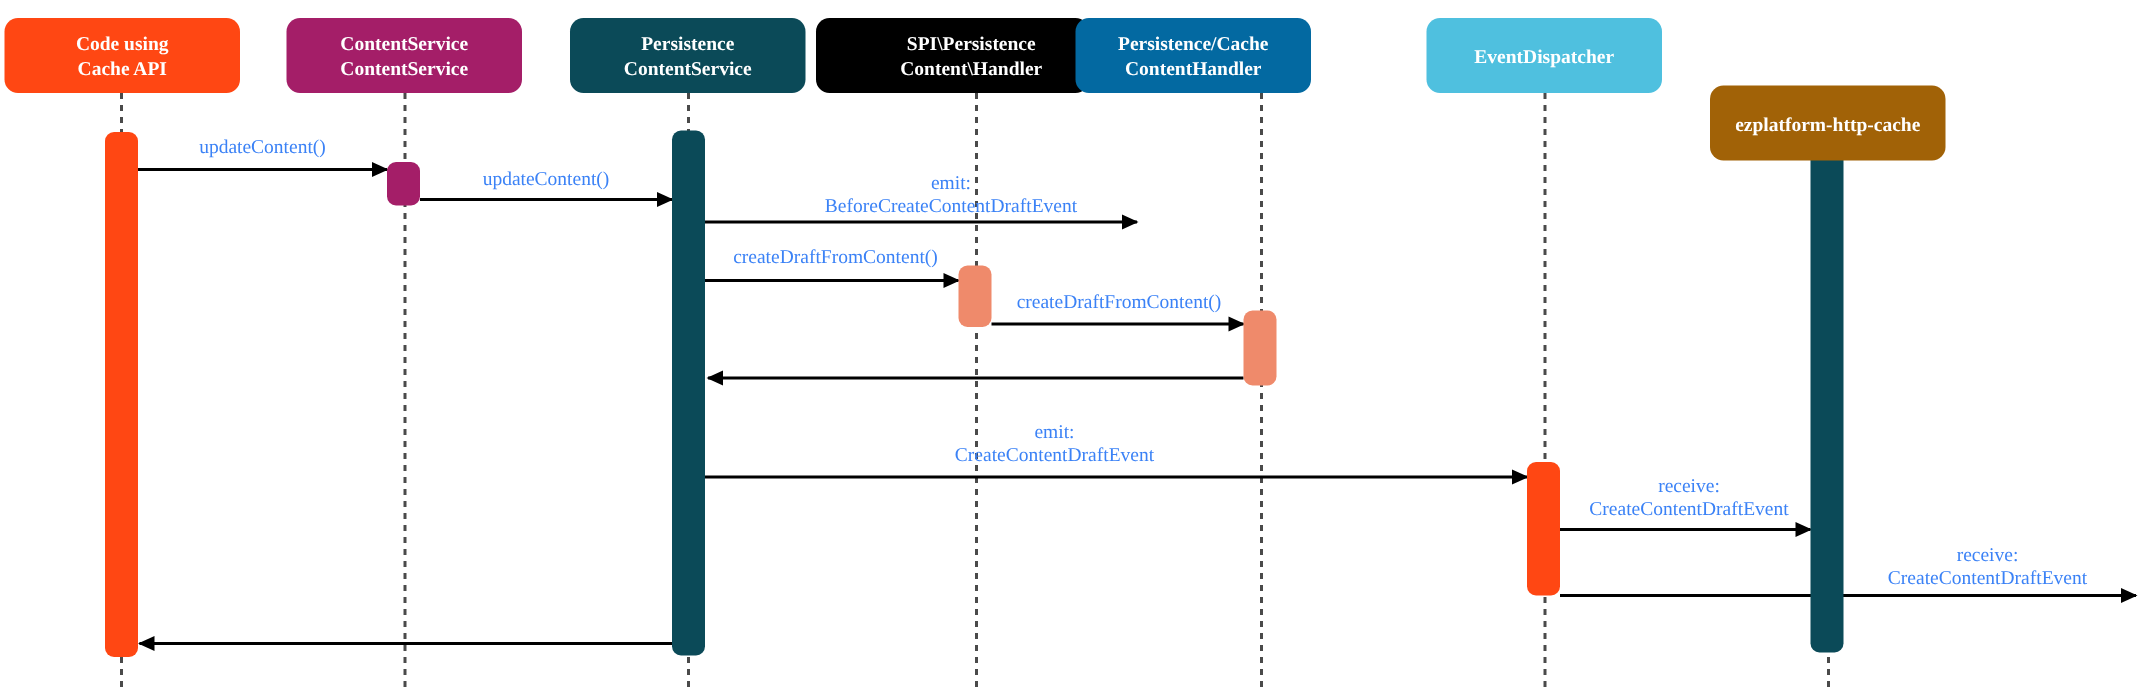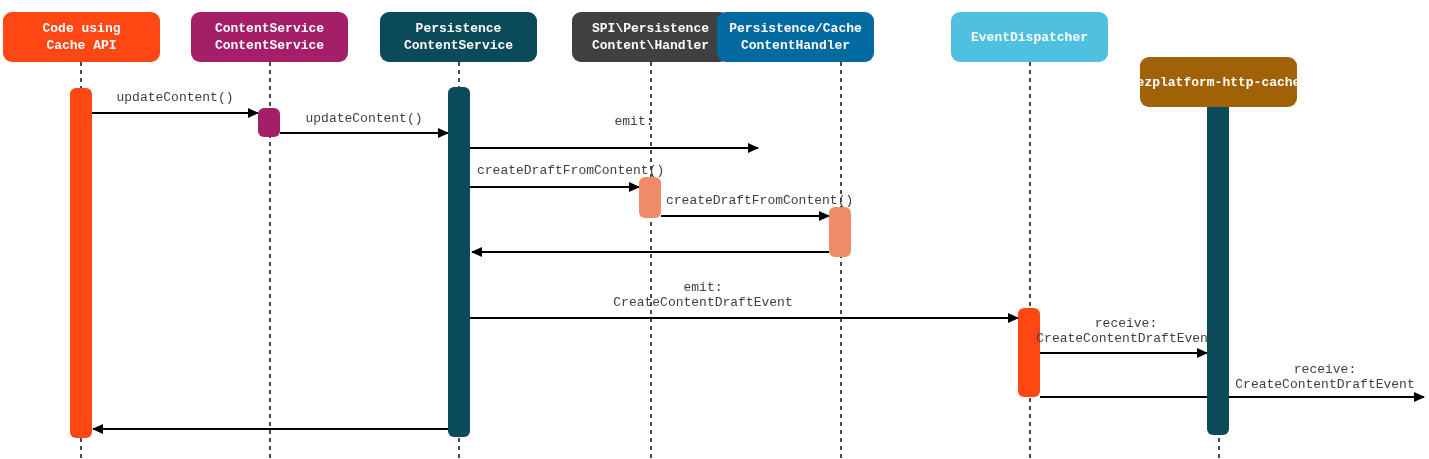--- a/index.html
+++ b/index.html
@@ -1,32 +1,32 @@
 <!DOCTYPE html>
 <html><head>
 <meta charset="utf-8">
 <style>
   html,body{margin:0;padding:0;background:#fff;}
   #diagram{position:relative;width:1429px;height:459px;background:#fff;overflow:hidden;
-           font-family:Liberation Mono, monospace;}
+           font-family:Liberation Serif, serif;}
   .actor{position:absolute;top:12px;width:157px;height:50px;border-radius:9px;color:#fff;
          display:flex;flex-direction:column;justify-content:center;align-items:center;
          font-size:13px;font-weight:600;line-height:17px;text-align:center;z-index:4;white-space:nowrap;}
   .actor.bold{font-weight:700;}
   .lifeline{position:absolute;top:62px;height:397px;width:1.5px;z-index:0;
             background:repeating-linear-gradient(to bottom,#4a4a4a 0 4px,transparent 4px 8px);}
   .activation{position:absolute;width:22px;border-radius:6px;z-index:2;}
   .arrow{position:absolute;height:1.5px;background:#000;z-index:1;}
   .arrow-right::after{content:"";position:absolute;right:-1px;top:50%;transform:translateY(-50%);
         width:0;height:0;border-style:solid;border-width:5px 0 5px 11px;
         border-color:transparent transparent transparent #000;}
   .arrow-left::before{content:"";position:absolute;left:-1px;top:50%;transform:translateY(-50%);
         width:0;height:0;border-style:solid;border-width:5px 11px 5px 0;
         border-color:transparent #000 transparent transparent;}
-  .msg-label{position:absolute;text-align:center;font-size:13px;line-height:15px;color:#404040;z-index:3;}
+  .msg-label{position:absolute;text-align:center;font-size:13px;line-height:15px;color:#3b82f6;z-index:3;}
 </style>
 </head>
 <body>
 
 <div id="diagram">
 
   <div class="lifeline" style="left:80px"></div>
   <div class="lifeline" style="left:269px"></div>
   <div class="lifeline" style="left:458px"></div>
   <div class="lifeline" style="left:650px"></div>
@@ -39,21 +39,21 @@
     <div>Cache API</div>
   </div>
   <div class="actor" style="left: 191px; background-color: rgb(164, 30, 104);">
     <div>ContentService</div>
     <div>ContentService</div>
   </div>
   <div class="actor" style="left: 380px; background-color: rgb(11, 74, 88);">
     <div>Persistence</div>
     <div>ContentService</div>
   </div>
-  <div class="actor" style="left: 572px; background-color: #404040;">
+  <div class="actor" style="left: 544px; background-color: #000000; padding-left: 25px;">
     <div>SPI\Persistence</div>
     <div>Content\Handler</div>
   </div>
   <div class="actor" style="left: 717px; background-color: #0369a1;">
     <div>Persistence/Cache</div>
     <div>ContentHandler</div>
   </div>
   <div class="actor" style="left: 951px; background-color: rgb(79, 192, 223);">
     <div>EventDispatcher</div>
   </div>
@@ -74,20 +74,21 @@
   </div>
   <div class="arrow arrow-right" style="left:92px;top:112px;width:166px"></div>
 
   <div class="msg-label" style="left:284px;top:111px;width:160px">
     <div>updateContent()</div>
   </div>
   <div class="arrow arrow-right" style="left:280px;top:132px;width:168px"></div>
 
   <div class="msg-label" style="left:504px;top:114px;width:260px">
     <div>emit:</div>
+    <div>BeforeCreateContentDraftEvent</div>
   </div>
   <div class="arrow arrow-right" style="left:470px;top:147px;width:288px"></div>
 
   <div class="msg-label" style="left:477px;top:163px;width:160px">
     <div>createDraftFromContent()</div>
   </div>
   <div class="arrow arrow-right" style="left:470px;top:186px;width:169px"></div>
 
   <div class="msg-label" style="left:666px;top:193px;width:160px">
     <div>createDraftFromContent()</div>

